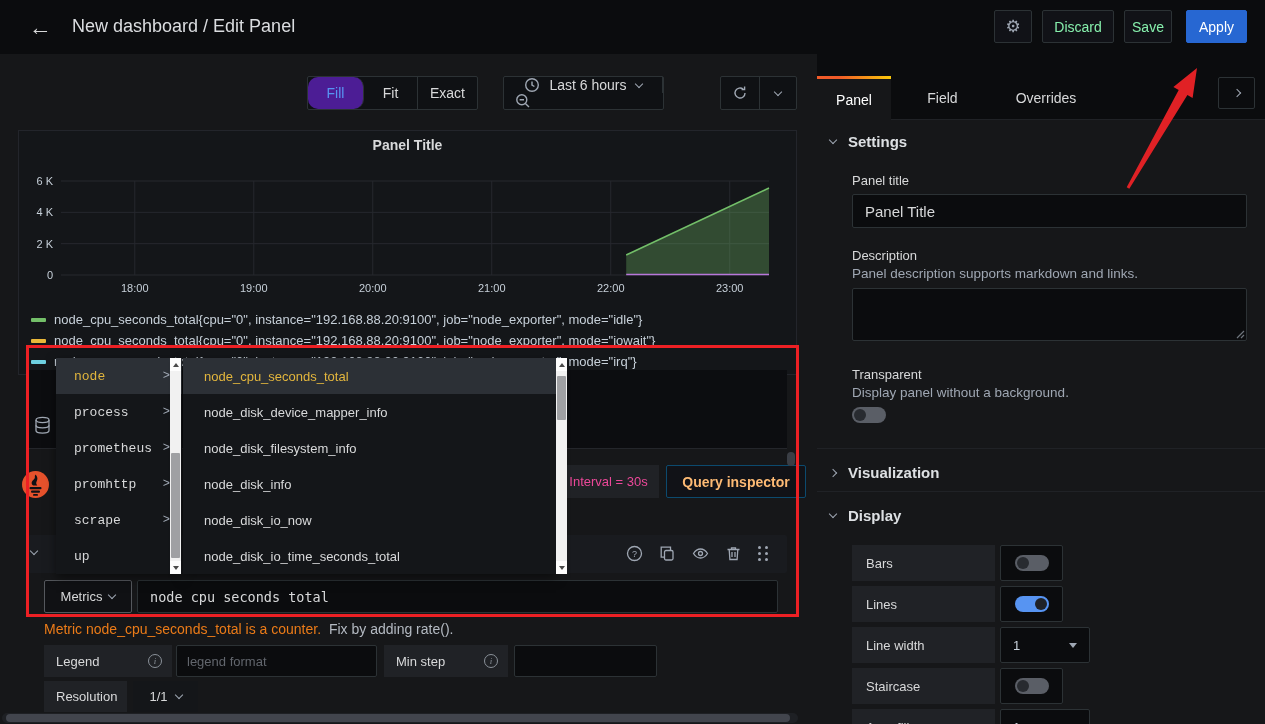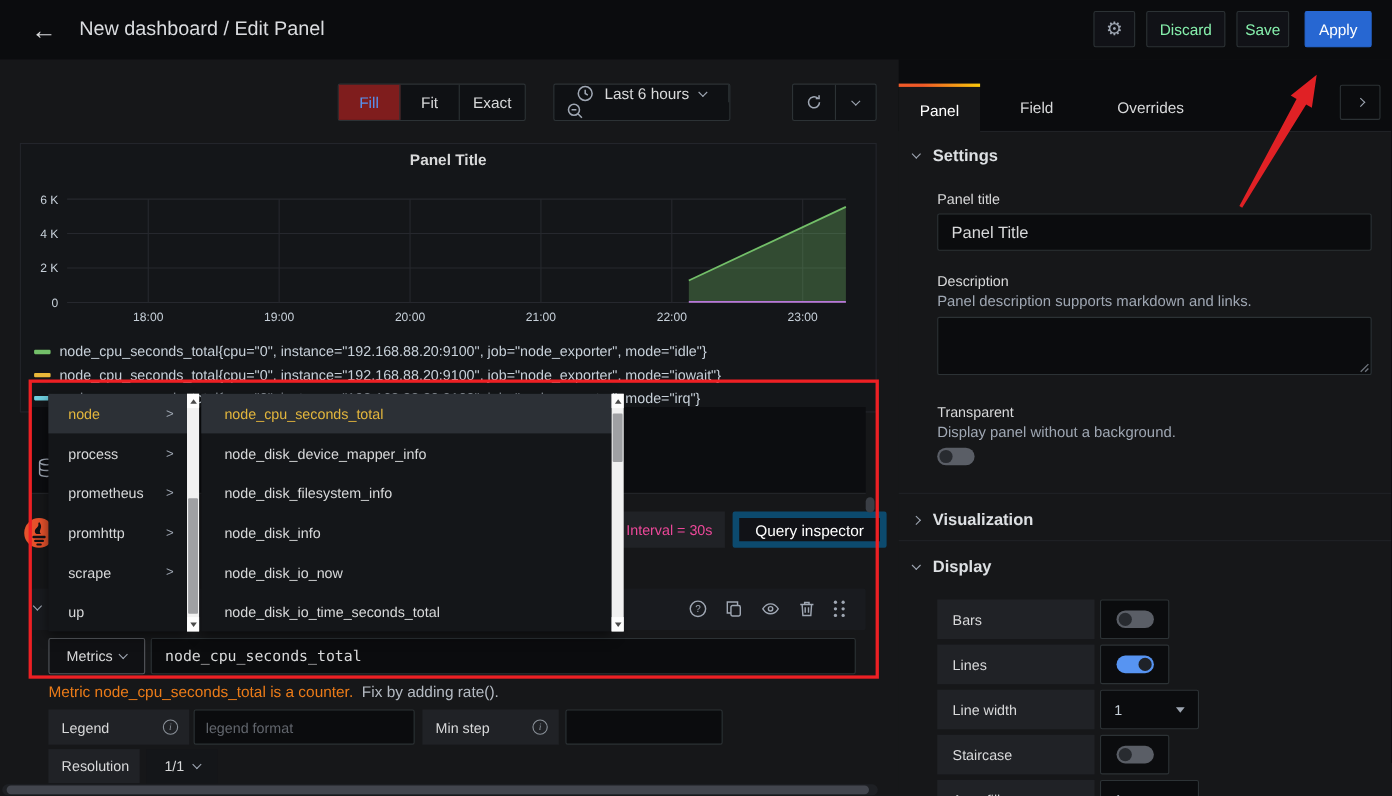--- a/index.html
+++ b/index.html
@@ -13,40 +13,40 @@
   .tb-btn { position:absolute; top:10px; height:33px; border:1px solid #2c3235; border-radius:2px; background:#111217; color:#86efac; font-size:14px; display:flex; align-items:center; justify-content:center; cursor:pointer; }
   .gear-btn { left:994px; width:38px; font-size:17px; color:#9fa7b3; }
   .discard-btn { left:1042px; width:72px; }
   .save-btn { left:1124px; width:48px; }
   .apply-btn { left:1186px; width:61px; background:#2767d2; border-color:#2767d2; color:#fff; font-weight:500; }
 
   
   .seg-group { position:absolute; top:76px; height:34px; display:flex; border:1px solid #2c3235; border-radius:2px; background:#0f1114; }
   .seg { display:flex; align-items:center; justify-content:center; color:#d8d9da; font-size:14px; cursor:pointer; border-right:1px solid #2c3235; }
   .seg:last-child { border-right:none; }
-  .seg.active { background:#7f1d1d; color:#5794f2; }
+  .seg.active { background:#4c1d95; color:#5794f2;border-radius:10px; }
   .icon-svg { stroke:#9fa7b3; fill:none; stroke-width:1.4; }
   .chv { width:6px; height:6px; border:solid currentColor; border-width:0 1.5px 1.5px 0; display:inline-block; }
   .chv.down { transform:rotate(45deg); margin-top:-3px; }
   .chv.right { transform:rotate(-45deg); }
 
   
   .panel-preview { position:absolute; left:18px; top:130px; width:779px; height:245px; background:#141619; border:1px solid #23252b; }
   .panel-title { position:absolute; left:0; top:6px; width:100%; text-align:center; font-size:14px; font-weight:700; color:#d8d9da; }
   .plot-svg { position:absolute; left:0; top:20px; }
   .legend-rows { position:absolute; left:12px; top:178px; }
   .legend-row { height:21px; display:flex; align-items:center; cursor:pointer; }
   .legend-swatch { width:15px; height:4px; border-radius:1px; margin-right:8px; }
   .legend-label { font-size:13px; color:#c7d0d9; white-space:nowrap; }
 
   
   .query-backdrop { position:absolute; left:28px; top:370px; width:759px; height:78px; background:#0c0d10; }
   .query-divider { position:absolute; left:28px; top:448px; width:759px; height:1px; background:#24262b; }
   .interval-box { position:absolute; left:558px; top:465px; width:101px; height:33px; background:#202226; display:flex; align-items:center; justify-content:center; color:#ec4899; font-size:13px; }
-  .inspector-btn { position:absolute; left:666px; top:465px; width:140px; height:33px; border:6px solid #0c4a6e; border-radius:2px; background:#111217; color:#ffffff; font-weight:400; font-size:14px; display:flex; align-items:center; justify-content:center; cursor:pointer; }
+  .inspector-btn { position:absolute; left:666px; top:465px; width:140px; height:33px; border:1px solid #0c4a6e; border-radius:2px; background:#111217; color:#fdba74; font-weight:700; font-size:14px; display:flex; align-items:center; justify-content:center; cursor:pointer; }
   .query-row { position:absolute; left:28px; top:535px; width:759px; height:38px; background:#191b1f; border-radius:2px; }
   .row-icons { position:absolute; right:18px; top:10px; display:flex; gap:16px; align-items:center; }
   .qicon { width:17px; height:17px; cursor:pointer; }
   .grip { display:grid; grid-template-columns:repeat(2,4px); grid-gap:3px; cursor:grab; }
   .grip span { width:3px; height:3px; border-radius:50%; background:#9fa7b3; }
   .collapse-chv { position:absolute; left:31px; top:551px; color:#9fa7b3; cursor:pointer; }
   .vscroll-thumb { position:absolute; left:787px; top:452px; width:8px; height:14px; border-radius:4px; background:#3a3e45; }
   .ds-icon { position:absolute; left:34px; top:416px; }
   .prom-icon { position:absolute; left:21px; top:470px; }
 
@@ -59,21 +59,21 @@
   .opt-label-box { position:absolute; height:32px; background:#202226; display:flex; align-items:center; justify-content:space-between; padding:0 10px 0 12px; color:#d8d9da; font-weight:500; font-size:13px; }
   .opt-input { position:absolute; height:32px; background:#0b0c0e; border:1px solid #2c3235; border-radius:2px; color:#c7d0d9; font-size:13px; padding:0 10px; outline:none; }
   .opt-input::placeholder { color:#62666d; }
   .info-i { width:14px; height:14px; border:1px solid #8a9199; border-radius:50%; color:#8a9199; font-size:9px; font-style:italic; font-family:"Liberation Serif", serif; display:inline-flex; align-items:center; justify-content:center; margin-left:10px; }
   .res-dd { position:absolute; left:133px; top:681px; width:65px; height:31px; background:#141619; display:flex; align-items:center; justify-content:center; gap:8px; color:#d8d9da; cursor:pointer; font-size:13px; }
   .hscroll { position:absolute; left:2px; top:713px; width:796px; height:10px; background:#1e2024; border-radius:5px; }
   .hscroll .thumb { position:absolute; left:4px; top:1px; width:784px; height:8px; background:#42454d; border-radius:4px; }
 
   
   .menu-col { position:absolute; top:358px; background:#141619; z-index:40; box-shadow:0 4px 10px rgba(0,0,0,.5); }
-  .menu-cats { left:44px; width:126px; }
+  .menu-cats { left:56px; width:126px;font-family:Liberation Mono, monospace; }
   .menu-metrics { left:183px; width:373px; }
   .menu-item { height:36px; display:flex; align-items:center; justify-content:space-between; padding:0 12px 0 18px; color:#d8d9da; cursor:pointer; font-size:13px; }
   .menu-metrics .menu-item { padding-left:21px; }
   .menu-item.active { background:#2c3036; color:#e3b63d; }
   .menu-item .cat-chv { color:#9fa7b3; font-size:12px; }
   .mscroll { position:absolute; top:358px; width:11px; height:216px; background:#f1f1f1; z-index:41; }
   .mscroll .sb-btn { position:absolute; left:0; width:11px; height:13px; background:#fdfdfd; display:flex; align-items:center; justify-content:center; }
   .mscroll .sb-thumb { position:absolute; left:1px; width:9px; background:#9fa0a3; border-radius:1px; }
   .tri-up { width:0; height:0; border-left:3px solid transparent; border-right:3px solid transparent; border-bottom:4px solid #4a4a4a; }
   .tri-down { width:0; height:0; border-left:3px solid transparent; border-right:3px solid transparent; border-top:4px solid #4a4a4a; }

